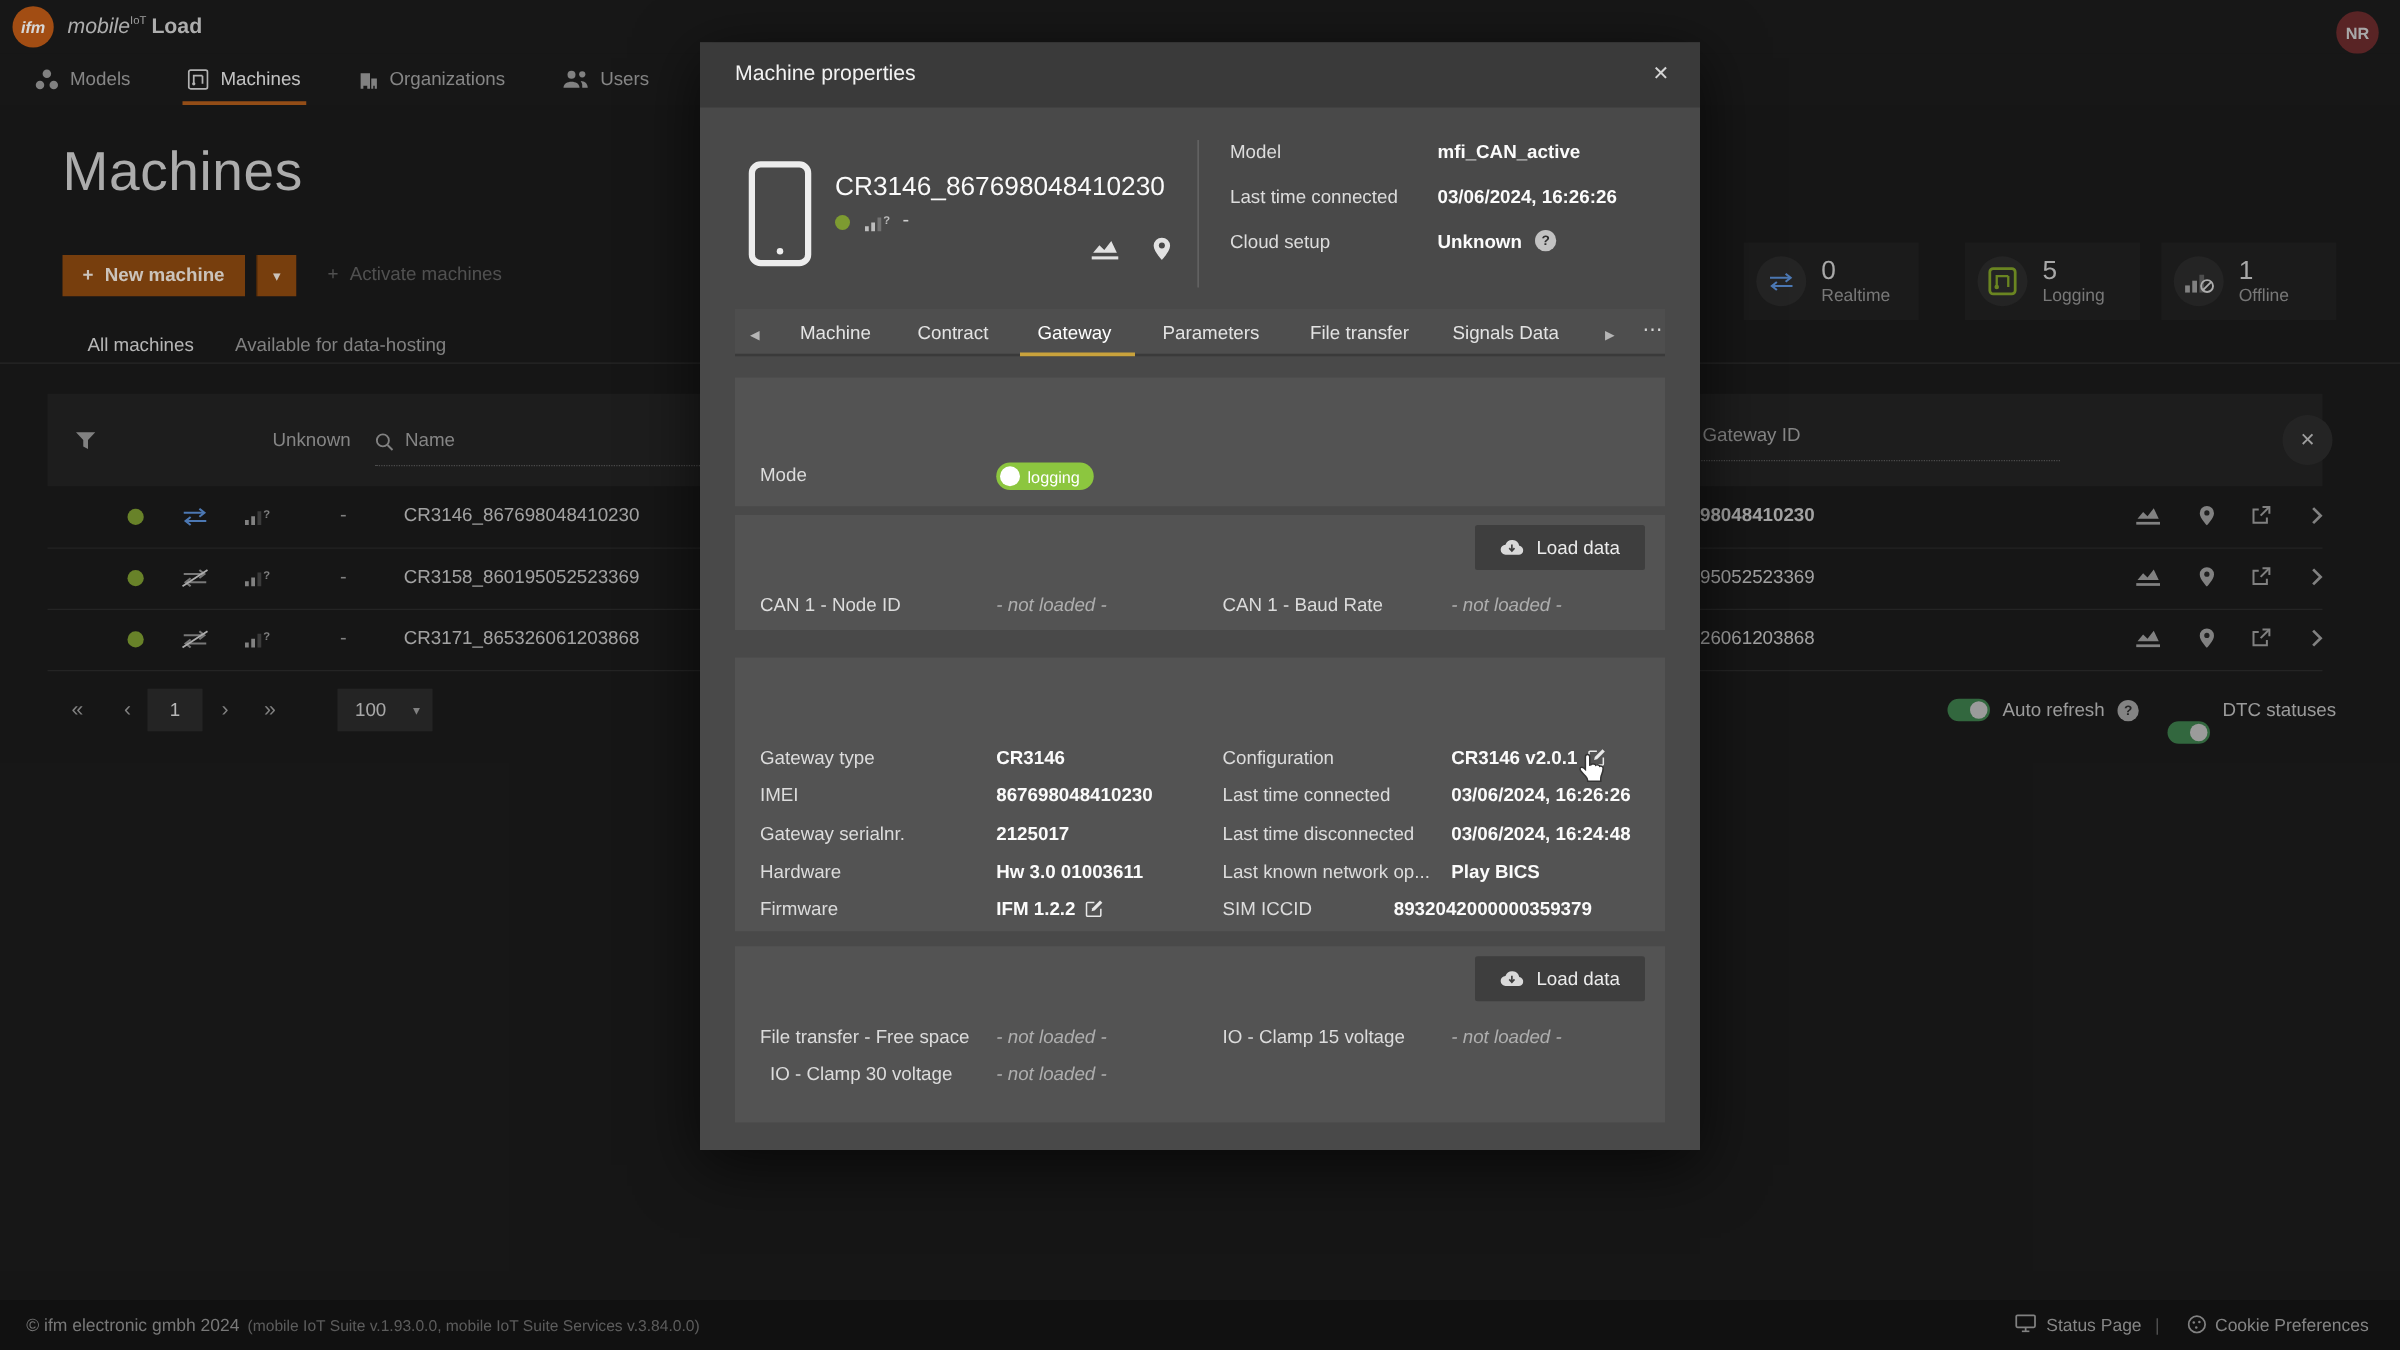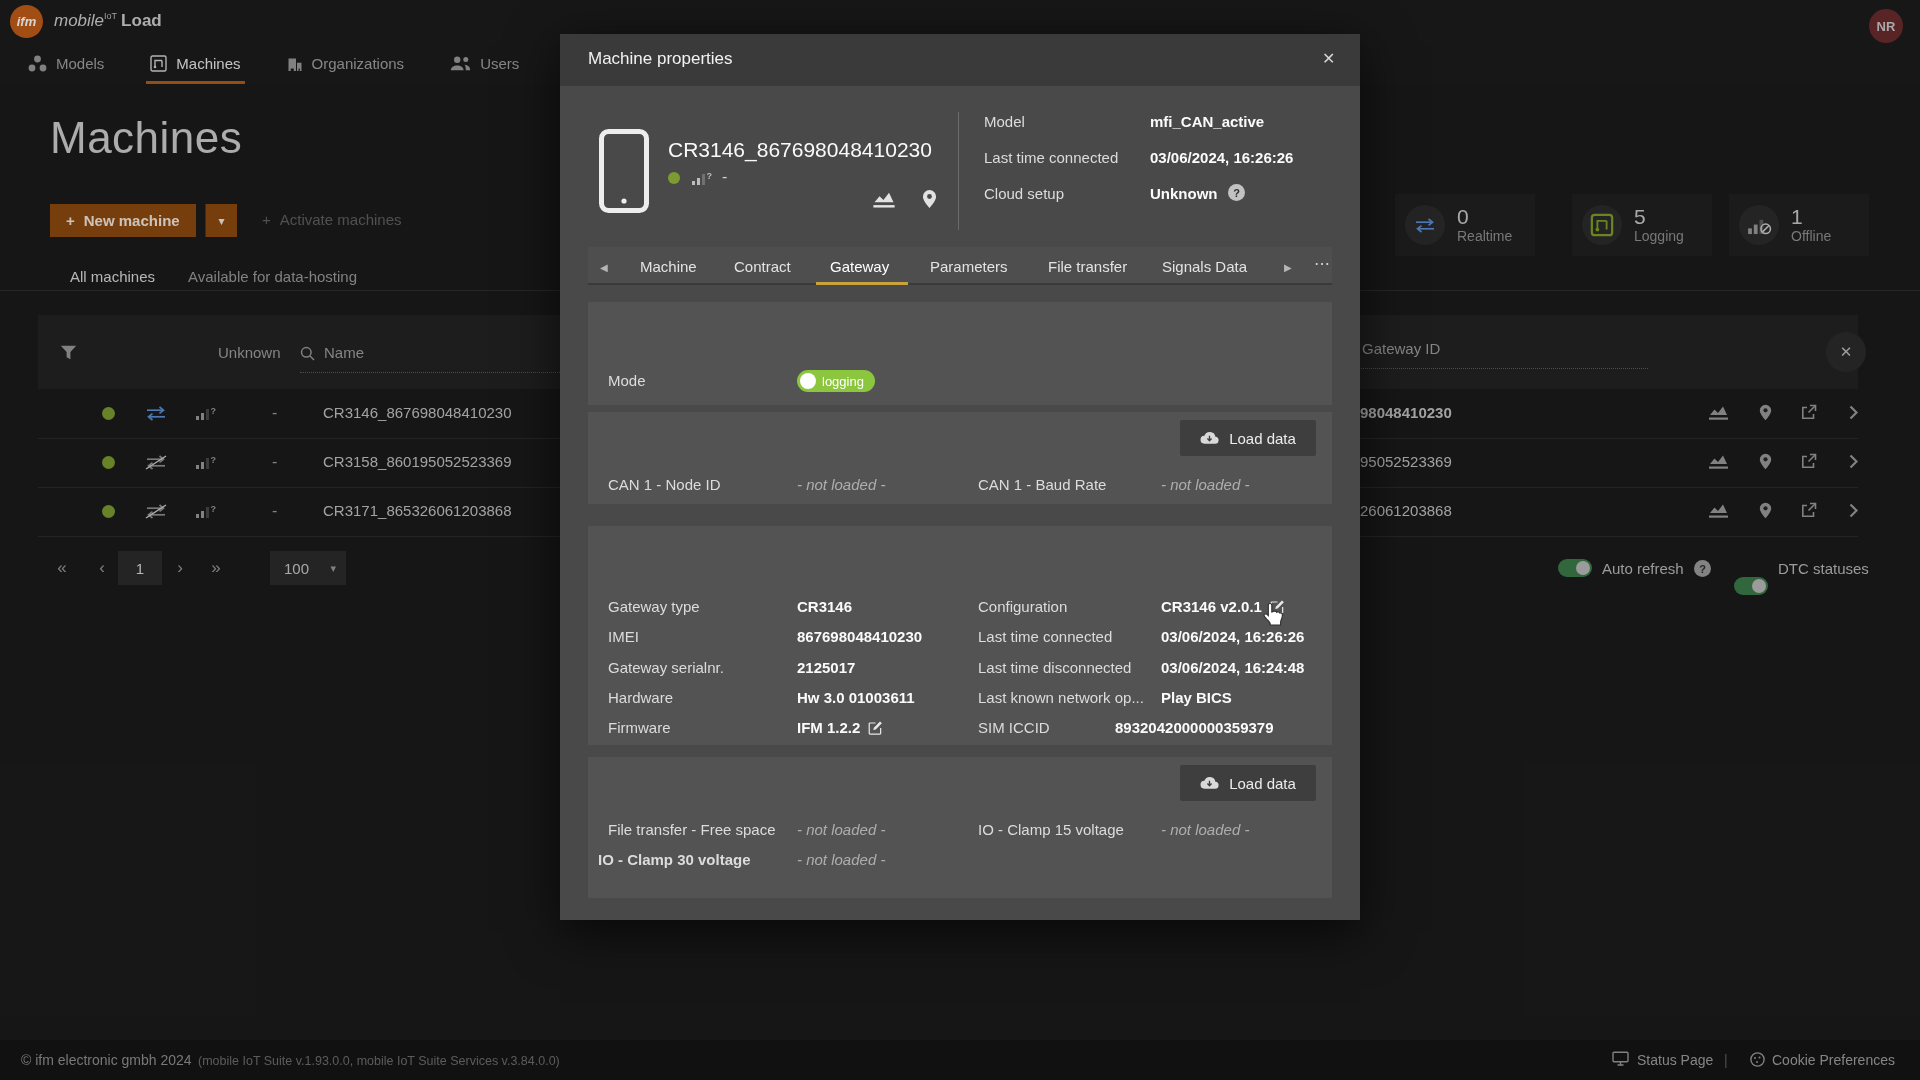--- a/index.html
+++ b/index.html
@@ -514,21 +514,21 @@
           <path fill="#d9d9d9" d="M16.2 5.6a6 6 0 0 0-11.6-.9A4 4 0 0 0 4.8 13h10.7a3.6 3.6 0 0 0 .7-7.4z"></path>
           <path d="M10 4.5v5M7.8 7.5l2.2 2.4 2.2-2.4" stroke="#3e3e3e" stroke-width="1.4" fill="none"></path>
         </svg>
       </span>
     <span>Load data</span>
   </div>
   <div class="abs mlabel" style="left:608px;top:821px;">File transfer - Free space</div>
   <div class="abs notloaded" style="left:797px;top:821px;">- not loaded -</div>
   <div class="abs mlabel" style="left:978px;top:821px;">IO - Clamp 15 voltage</div>
   <div class="abs notloaded" style="left:1161px;top:821px;">- not loaded -</div>
-  <div class="abs mlabel" style="left:598px;top:851px;font-weight:bold;">IO - Clamp 30 voltage</div>
+  <div class="abs mlabel" style="left:616px;top:851px;">IO - Clamp 30 voltage</div>
   <div class="abs notloaded" style="left:797px;top:851px;">- not loaded -</div>
 
   <div class="abs" style="left:1262px;top:602px;">
       <svg width="22" height="26" viewBox="0 0 22 26">
         <path d="M8 1.5c1 0 1.8.8 1.8 1.8V10l1-.2c.4-1 3.6-.8 3.8.4.9-.6 3-.3 3.2.8 1-.4 2.7.2 2.7 1.6 0 3-1 4.6-1.6 6.2-.4 1.2-.3 2.7-.3 4.2H8.3c0-1.4-.6-2.7-1.8-4C5 17.5 2 14.5 2 13.2c0-1.6 2-1.7 3-.8l1.3 1.2V3.3C6.3 2.3 7 1.5 8 1.5z" fill="#ffffff" stroke="#333333" stroke-width="1.2"></path>
       </svg>
     </div>
 
 </div>
 

